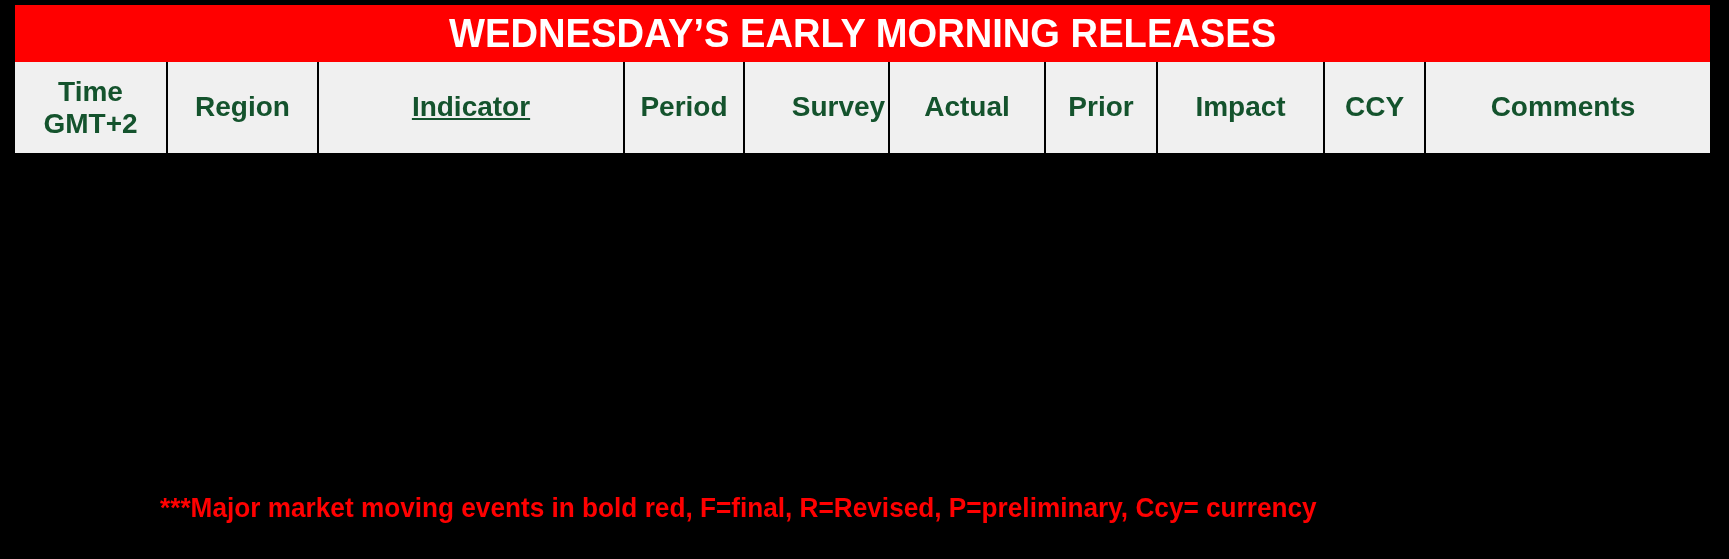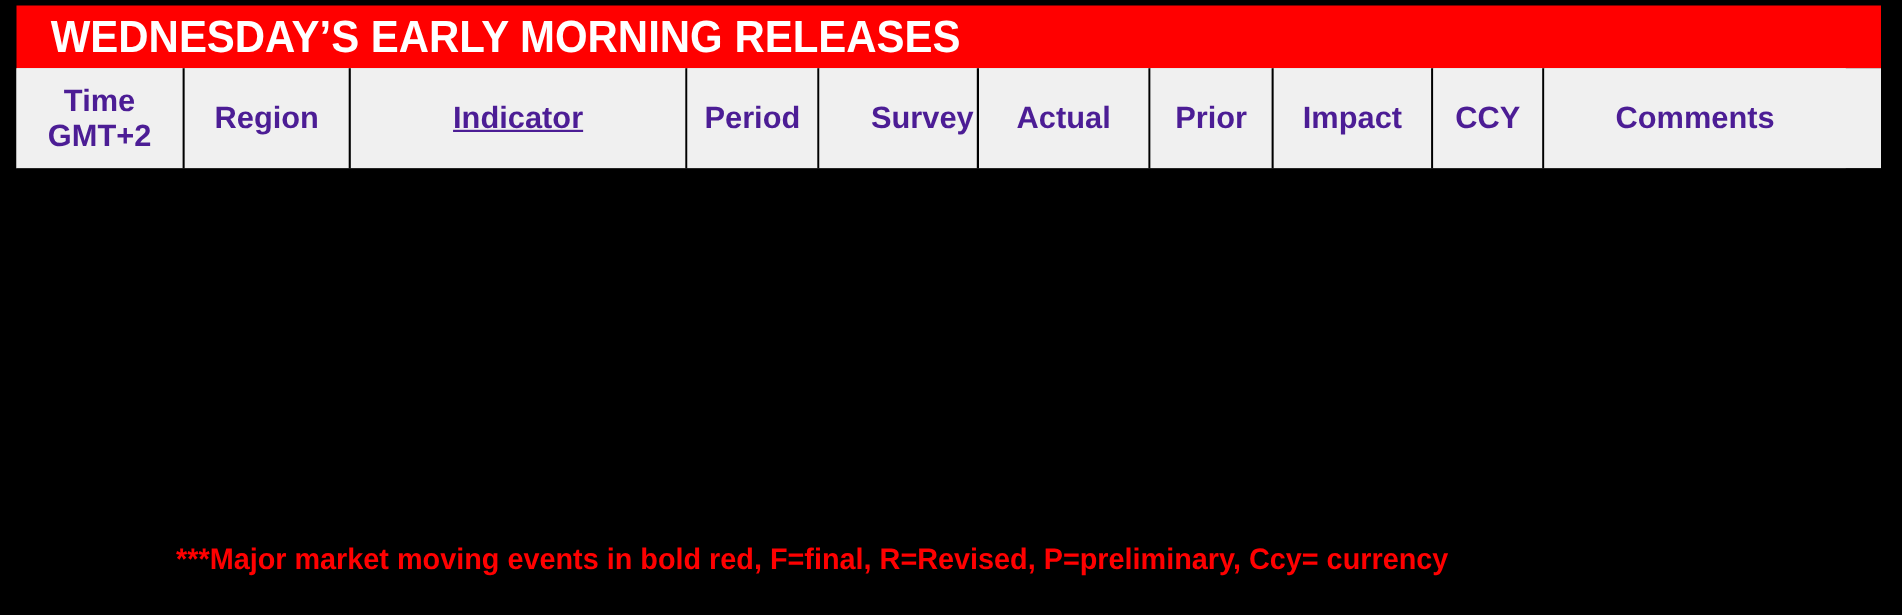--- a/index.html
+++ b/index.html
@@ -27,21 +27,21 @@
   
   .banner {
     position: absolute;
     left: 15px;
     top: 5px;
     width: 1695px;
     height: 57px;
     background: #FF0000;
     display: flex;
     align-items: center;
-    justify-content: flex-start;
+    justify-content: center;
     overflow: hidden;
   }
   .banner-title {
     color: #FFFFFF;
     font-family: "Liberation Sans", sans-serif;
     font-weight: bold;
     font-size: 41px;
     line-height: 1;
     letter-spacing: 0px;
     transform: scaleX(0.93);
@@ -55,21 +55,21 @@
     left: 15px;
     top: 62px;
     width: 1695px;
     height: 91px;
     display: flex;
     background: #F0F0F0;
     box-sizing: border-box;
   }
   .th {
     background: #F0F0F0;
-    color: #4c1d95;
+    color: #14532d;
     display: flex;
     align-items: center;
     justify-content: center;
     text-align: center;
     font-family: "Liberation Sans", sans-serif;
     font-weight: bold;
     font-size: 28px;
     line-height: 1.15;
     box-sizing: border-box;
     border-right: 2px solid #000000;
@@ -79,21 +79,21 @@
   .th:last-child { border-right: none; }
 
   
   .c-time      { width: 153px; }
   .c-region    { width: 151px; }
   .c-indicator { width: 306px; text-decoration: underline; }
   .c-period    { width: 120px; }
   .c-survey    { width: 145px; padding-left: 48px; }
   .c-actual    { width: 156px; }
   .c-prior     { width: 112px; }
-  .c-impact    { width: 145px; }
+  .c-impact    { width: 167px; }
   .c-ccy       { width: 101px; }
   .c-comments  { width: 274px; }
 
   .th-stack {
     display: flex;
     flex-direction: column;
     align-items: center;
     justify-content: center;
     line-height: 1.12;
   }

